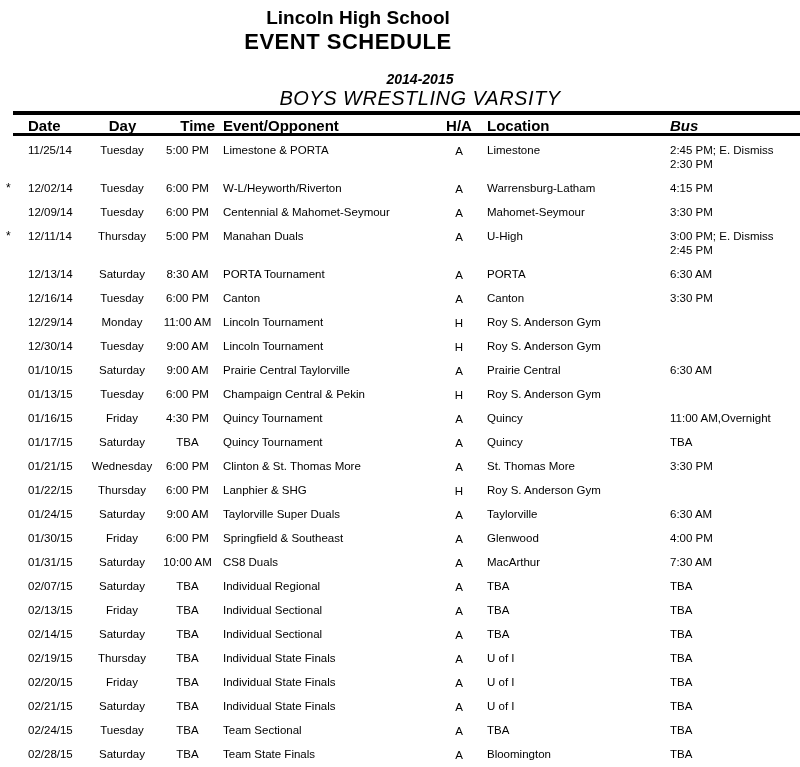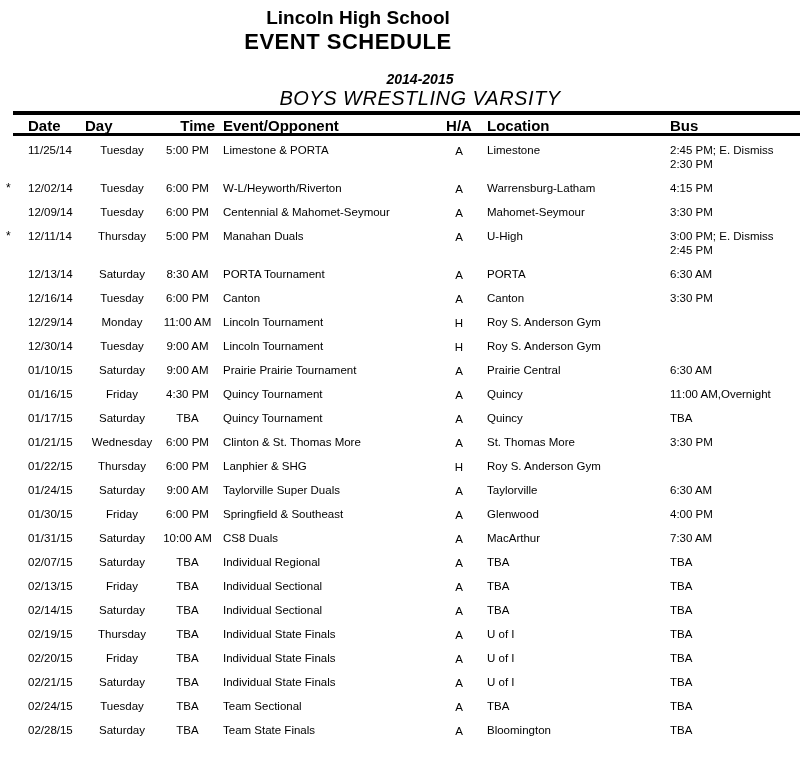--- a/index.html
+++ b/index.html
@@ -62,26 +62,26 @@
 
   thead th {
     height: 26px;
     font-size: 15px; font-weight: bold;
     vertical-align: middle;
     padding: 0;
     white-space: nowrap;
   }
   th.h-marker   { }
   th.h-date     { text-align: left; padding-left: 4px; }
-  th.h-day      { text-align: left; padding-left: 1px; margin-top: 44px; }
+  th.h-day      { text-align: center; padding-left: 1px; margin-top: 44px; }
   th.h-time     { text-align: right; }
   th.h-event    { text-align: left; padding-left: 8px; }
   th.h-ha       { text-align: center; }
   th.h-location { text-align: left; padding-left: 8px; margin-top: 30px; }
-  th.h-bus      { text-align: left; padding-left: 2px; }
+  th.h-bus      { text-align: left; padding-left: 2px; font-style: italic; }
 
   tbody td {
     font-size: 11.5px;
     line-height: 14px;
     padding: 5px 0;
     vertical-align: top;
   }
   td.c-marker   { padding-left: 6px; font-size: 12px; }
   td.c-date     { padding-left: 4px; white-space: nowrap; }
   td.c-day      { text-align: center; white-space: nowrap; }
@@ -214,24 +214,34 @@
         <td class="c-event">Lincoln Tournament</td>
         <td class="c-ha">H</td>
         <td class="c-location">Roy S. Anderson Gym</td>
         <td class="c-bus"></td>
       </tr>
       <tr>
         <td class="c-marker"></td>
         <td class="c-date">01/10/15</td>
         <td class="c-day">Saturday</td>
         <td class="c-time">9:00 AM</td>
-        <td class="c-event">Prairie Prairie Tournament</td>
+        <td class="c-event">Prairie Central Taylorville</td>
         <td class="c-ha">A</td>
         <td class="c-location">Prairie Central</td>
         <td class="c-bus">6:30 AM</td>
+      </tr>
+      <tr>
+        <td class="c-marker"></td>
+        <td class="c-date">01/13/15</td>
+        <td class="c-day">Tuesday</td>
+        <td class="c-time">6:00 PM</td>
+        <td class="c-event">Champaign Central &amp; Pekin</td>
+        <td class="c-ha">H</td>
+        <td class="c-location">Roy S. Anderson Gym</td>
+        <td class="c-bus"></td>
       </tr>
       <tr>
         <td class="c-marker"></td>
         <td class="c-date">01/16/15</td>
         <td class="c-day">Friday</td>
         <td class="c-time">4:30 PM</td>
         <td class="c-event">Quincy Tournament</td>
         <td class="c-ha">A</td>
         <td class="c-location">Quincy</td>
         <td class="c-bus">11:00 AM,Overnight</td>

